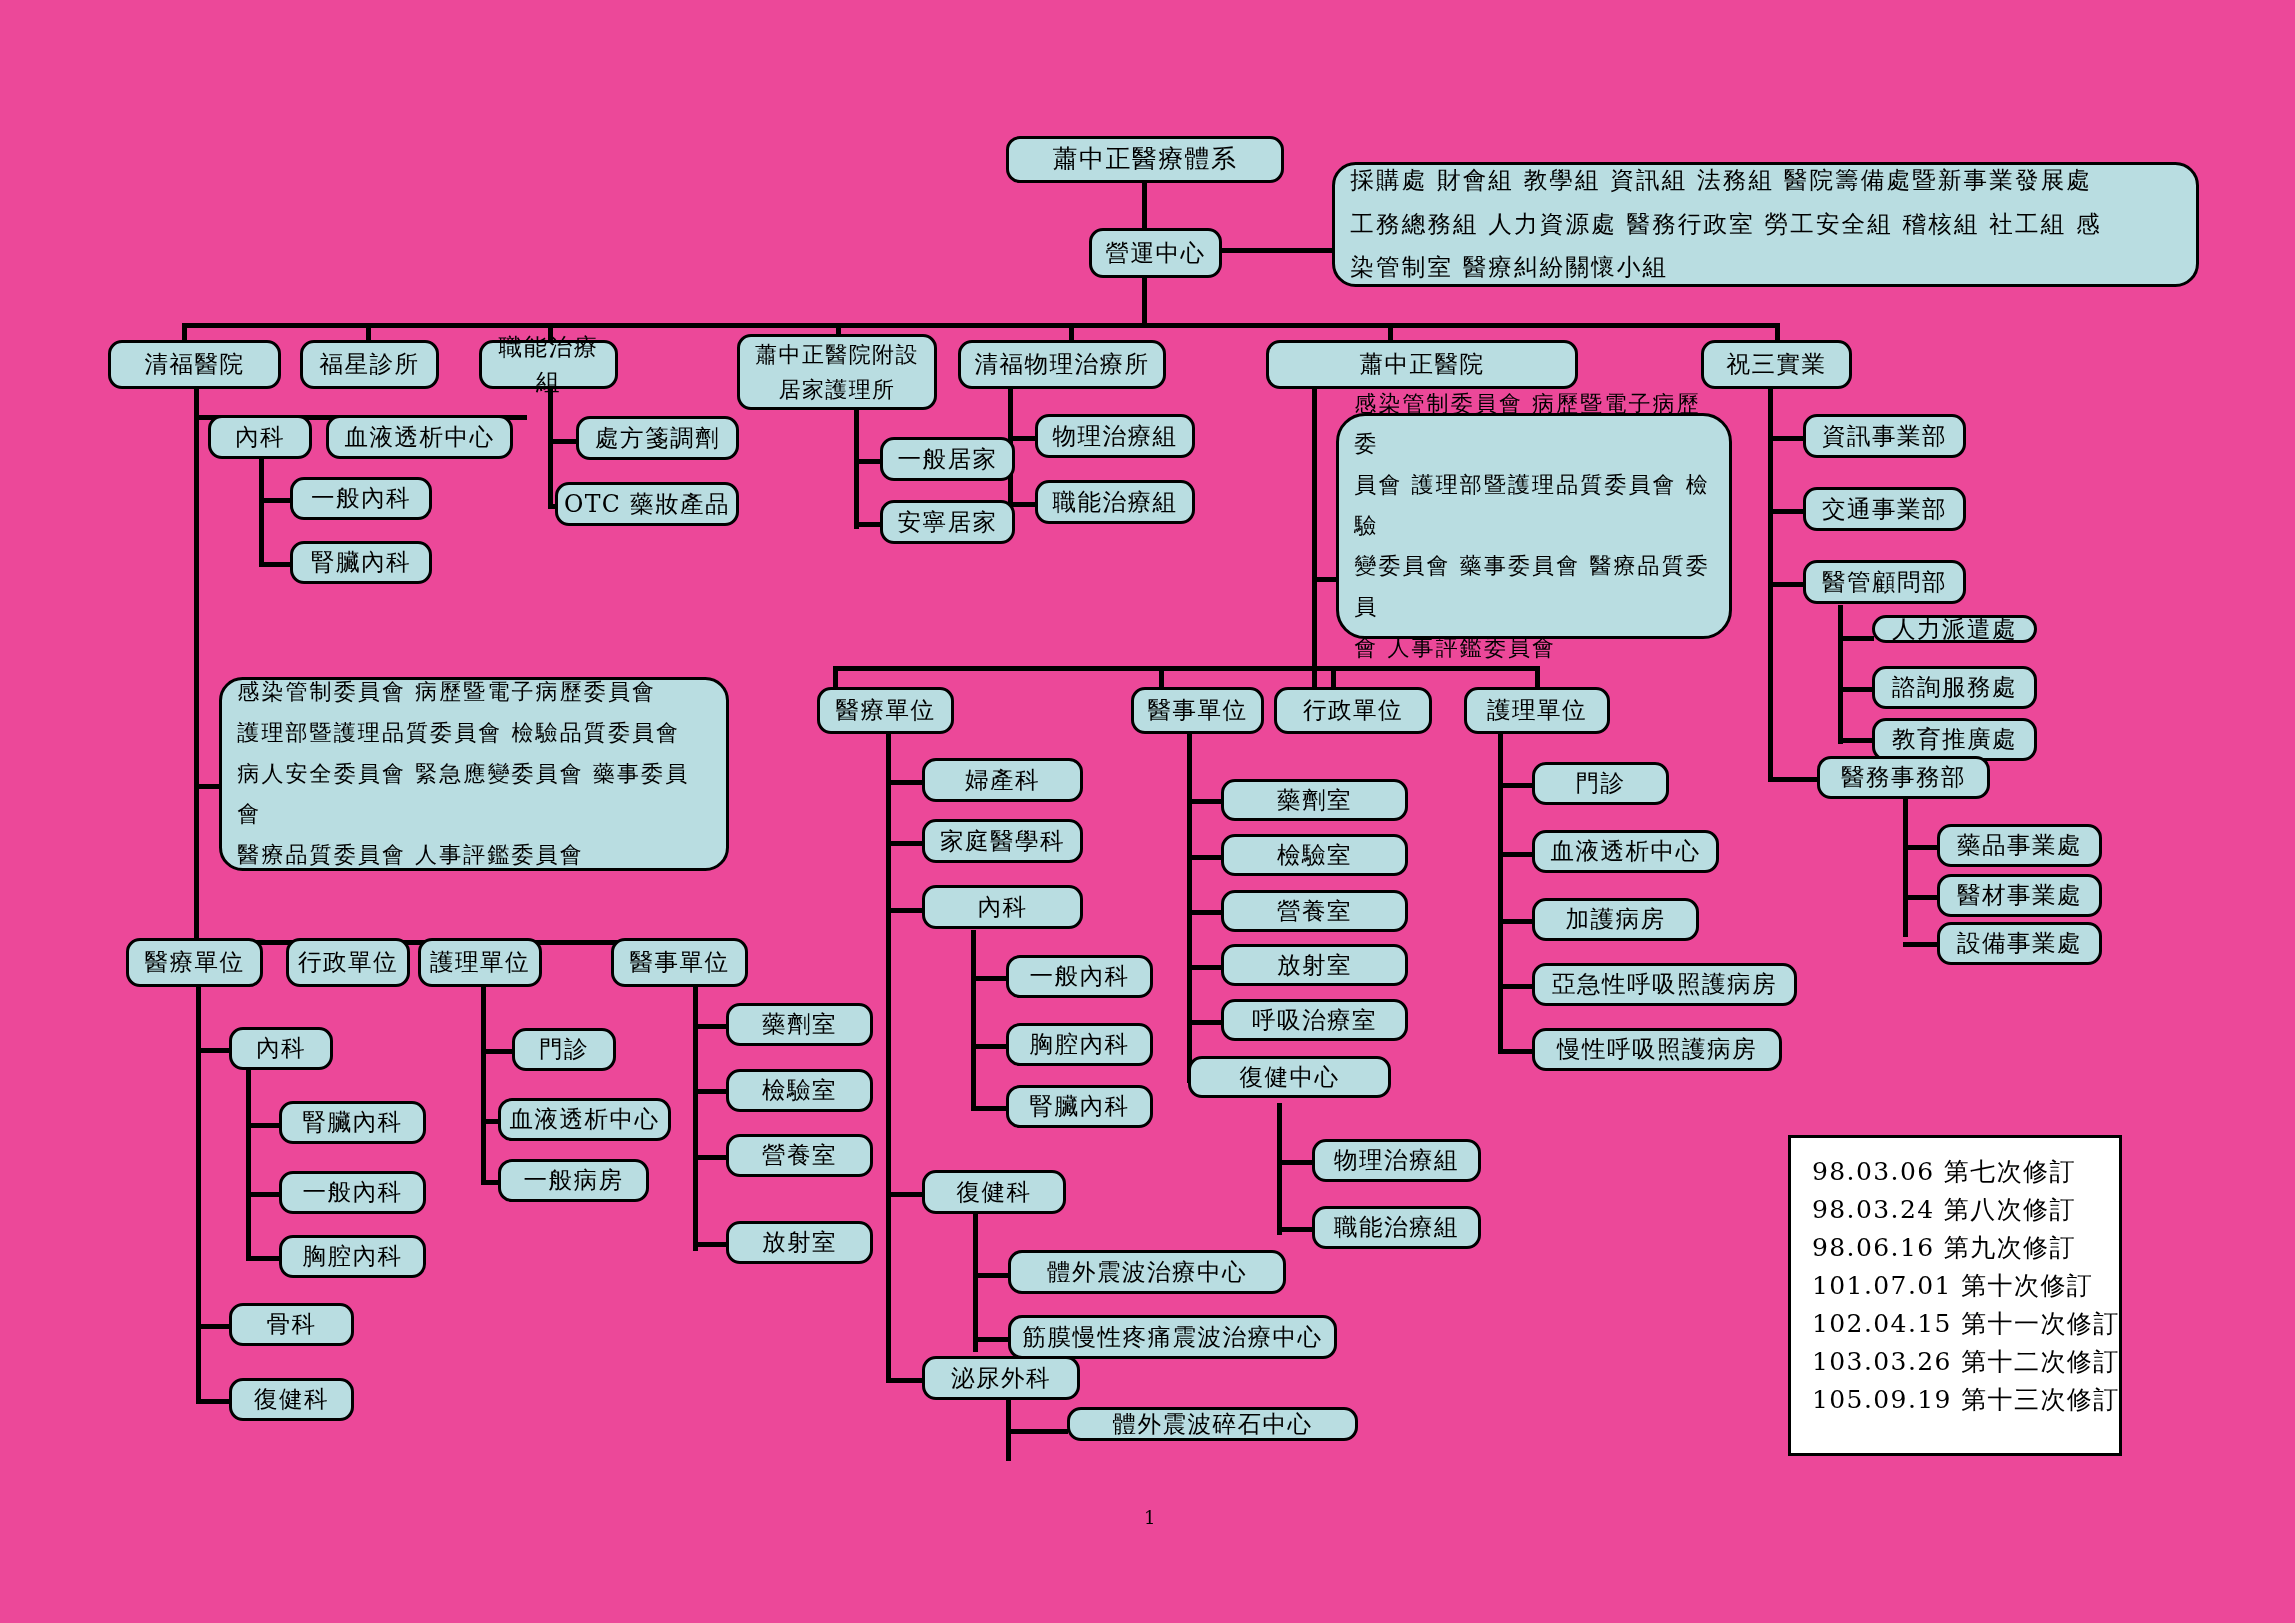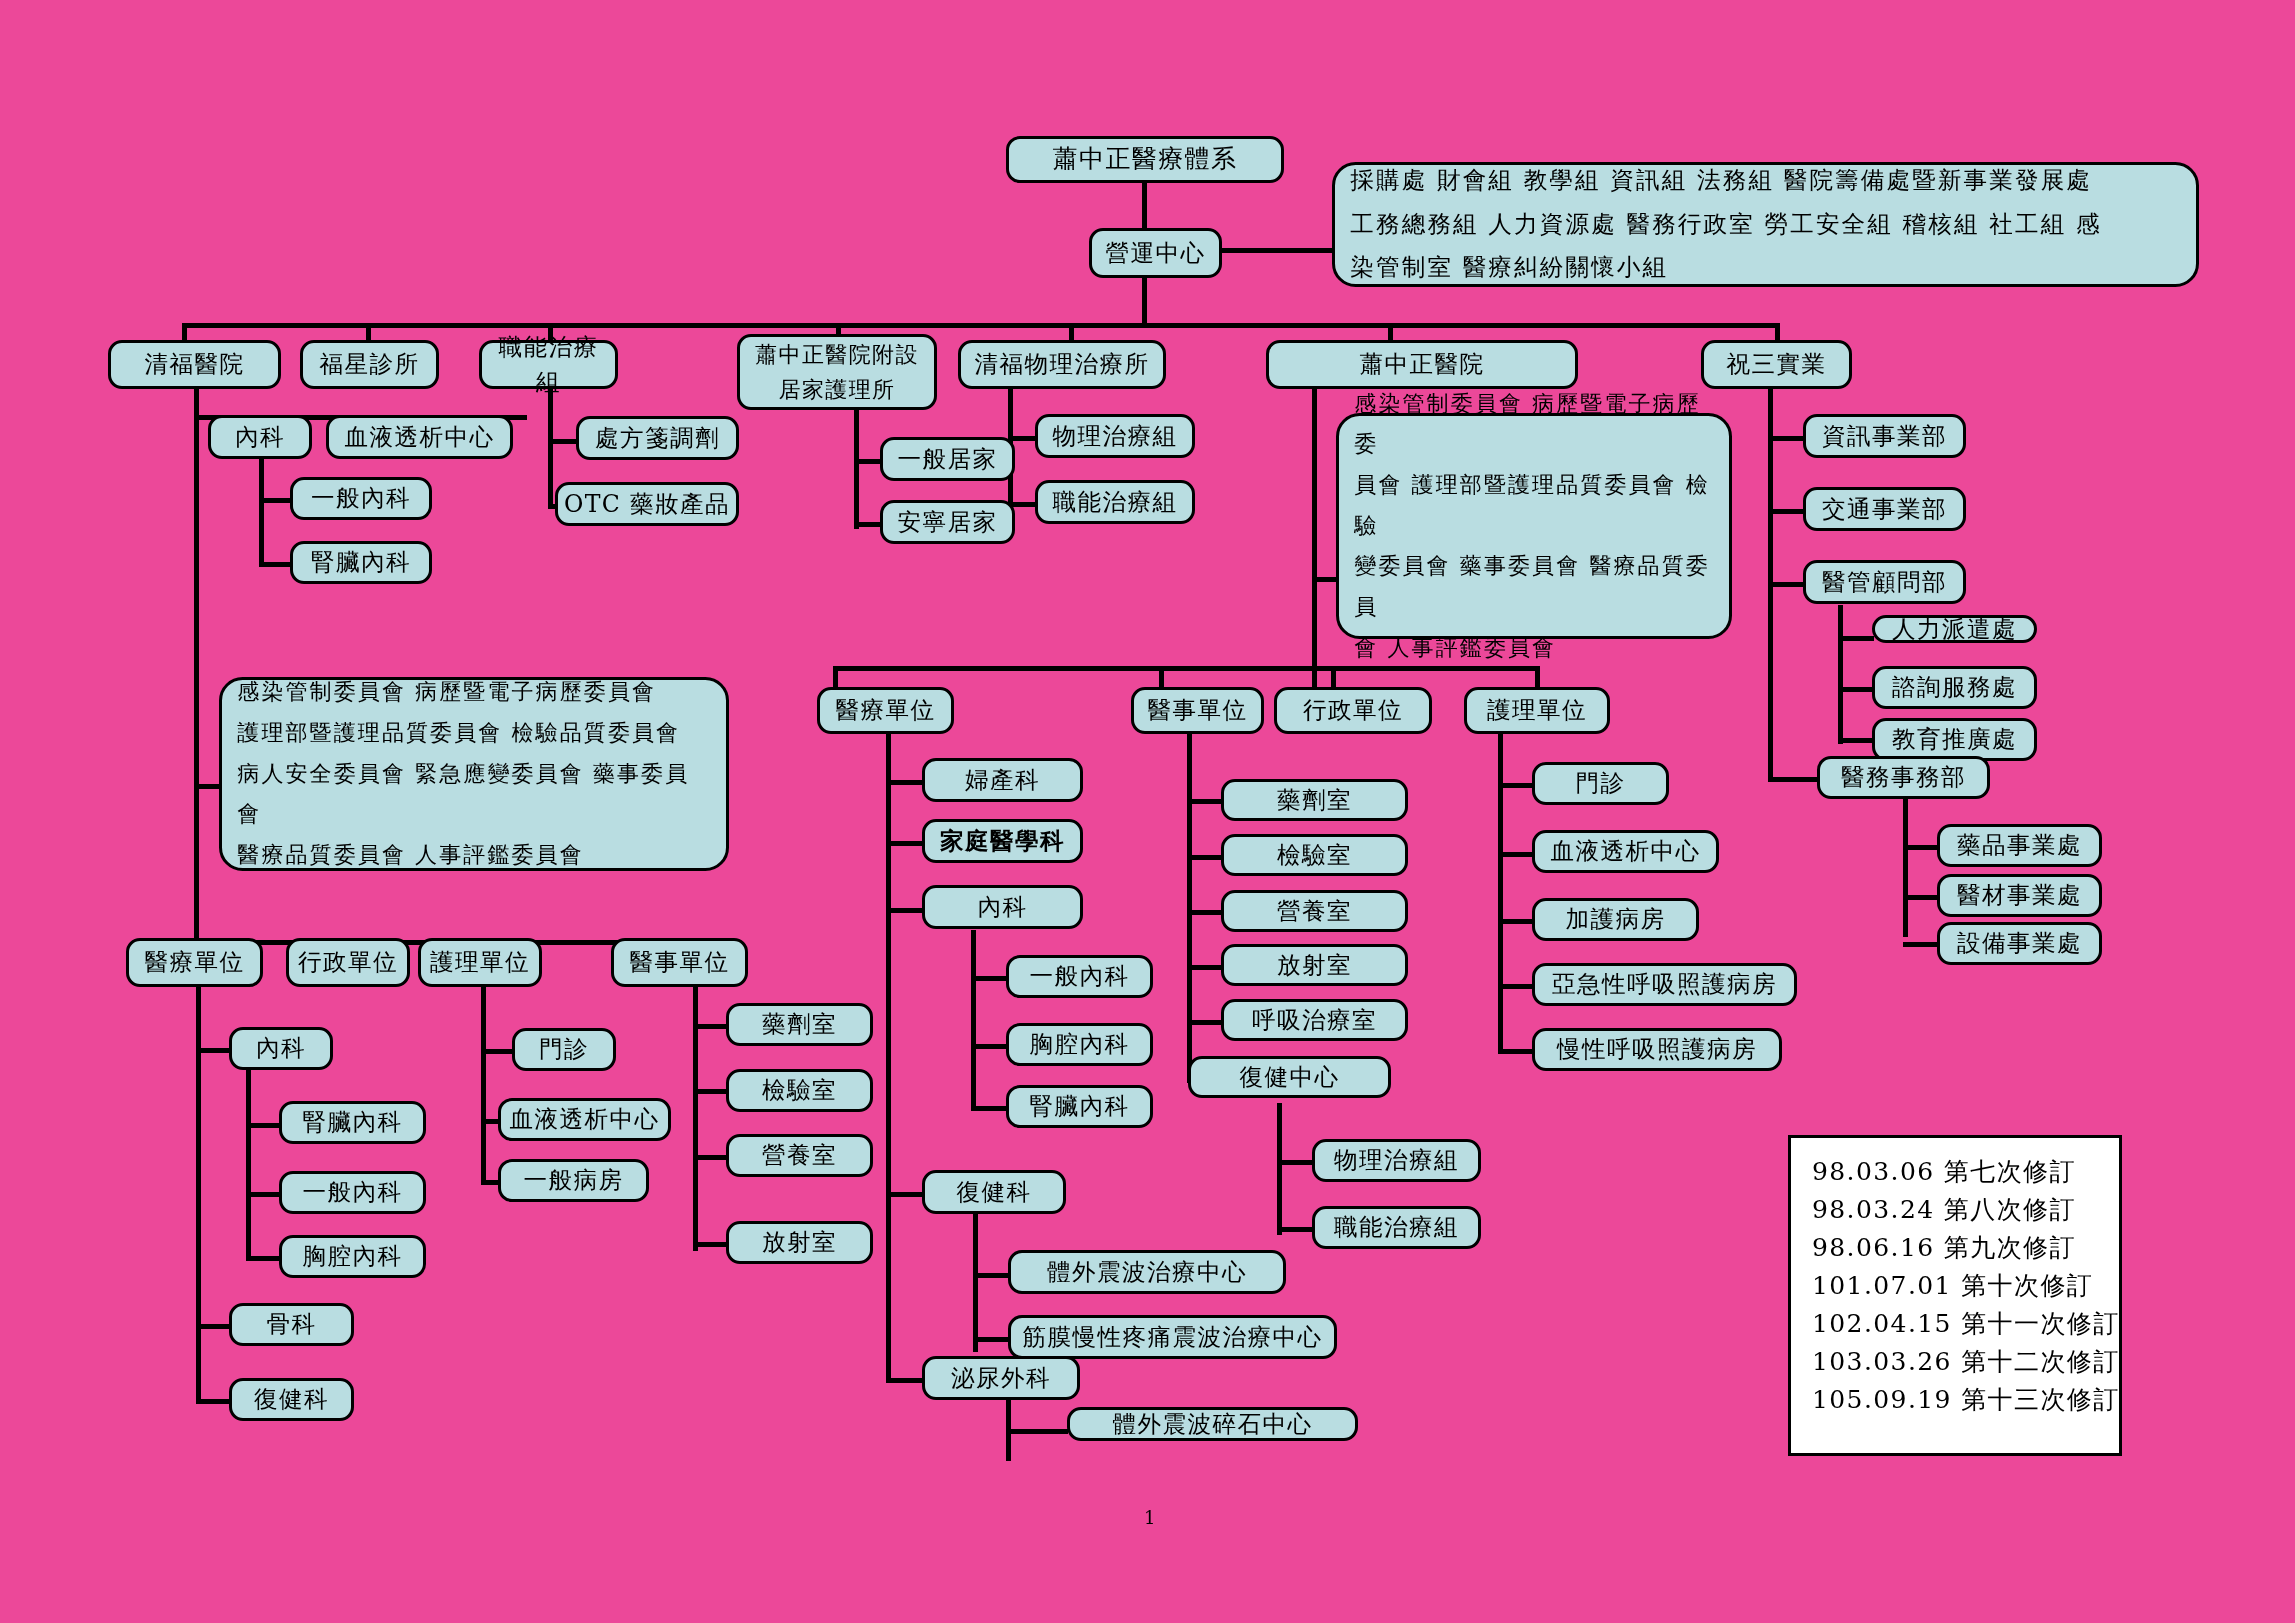--- a/index.html
+++ b/index.html
@@ -239,21 +239,21 @@
   <div class="node" style="left:555px;top:482px;width:184px;height:44px;">OTC 藥妝產品</div>
 
   <div class="node" style="left:880px;top:437px;width:135px;height:44px;">一般居家</div>
 
   <div class="node" style="left:880px;top:500px;width:135px;height:44px;">安寧居家</div>
 
   <div class="node" style="left:1035px;top:414px;width:160px;height:44px;">物理治療組</div>
 
   <div class="node" style="left:1035px;top:480px;width:160px;height:44px;">職能治療組</div>
 
-  <div class="node para" style="left:1336px;top:413px;width:396px;height:226px;font-size:22px;">
+  <div class="node para" style="left:1336px;top:413px;width:396px;height:226px;font-size:22px;border-radius:29px;">
     <div>
       <div>感染管制委員會 病歷暨電子病歷委</div>
       <div>員會 護理部暨護理品質委員會 檢驗</div>
       <div>變委員會 藥事委員會 醫療品質委員</div>
       <div>會 人事評鑑委員會</div>
     </div>
   </div>
 
   <div class="node" style="left:1803px;top:414px;width:163px;height:44px;">資訊事業部</div>
 
@@ -287,21 +287,21 @@
   <div class="node" style="left:817px;top:687px;width:137px;height:47px;">醫療單位</div>
 
   <div class="node" style="left:1131px;top:687px;width:133px;height:47px;">醫事單位</div>
 
   <div class="node" style="left:1274px;top:687px;width:158px;height:47px;">行政單位</div>
 
   <div class="node" style="left:1464px;top:687px;width:146px;height:47px;">護理單位</div>
 
   <div class="node" style="left:922px;top:758px;width:161px;height:44px;">婦產科</div>
 
-  <div class="node" style="left:922px;top:819px;width:161px;height:44px;font-weight:bold;">家庭醫學科</div>
+  <div class="node" style="left:922px;top:819px;width:161px;height:44px;">家庭醫學科</div>
 
   <div class="node" style="left:922px;top:885px;width:161px;height:44px;">內科</div>
 
   <div class="node" style="left:1006px;top:955px;width:147px;height:43px;">一般內科</div>
 
   <div class="node" style="left:1006px;top:1023px;width:147px;height:43px;">胸腔內科</div>
 
   <div class="node" style="left:1006px;top:1085px;width:147px;height:43px;">腎臟內科</div>
 
   <div class="node" style="left:922px;top:1170px;width:144px;height:44px;">復健科</div>

